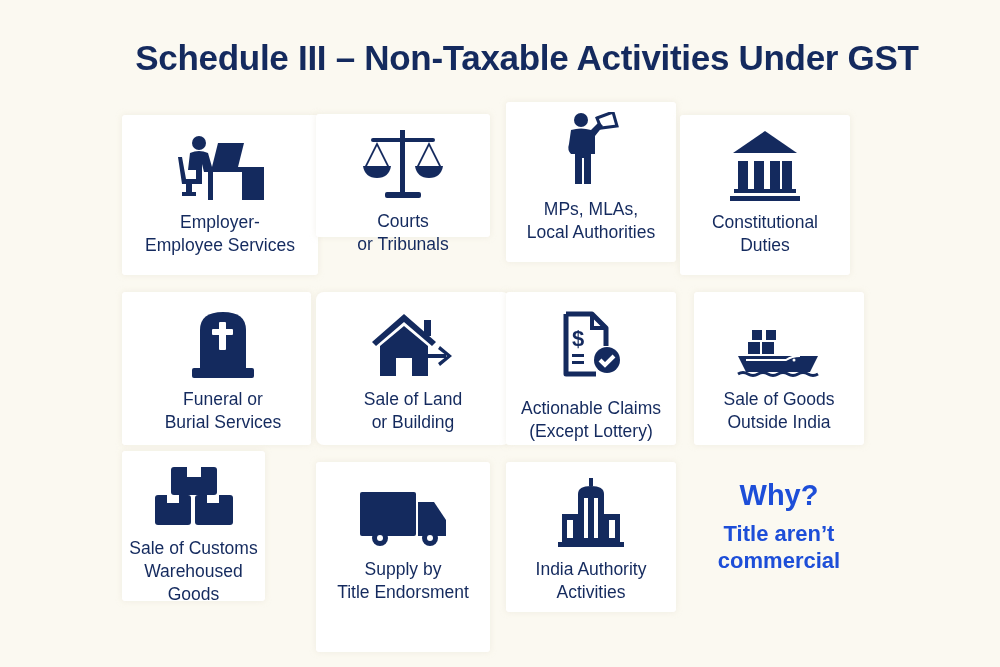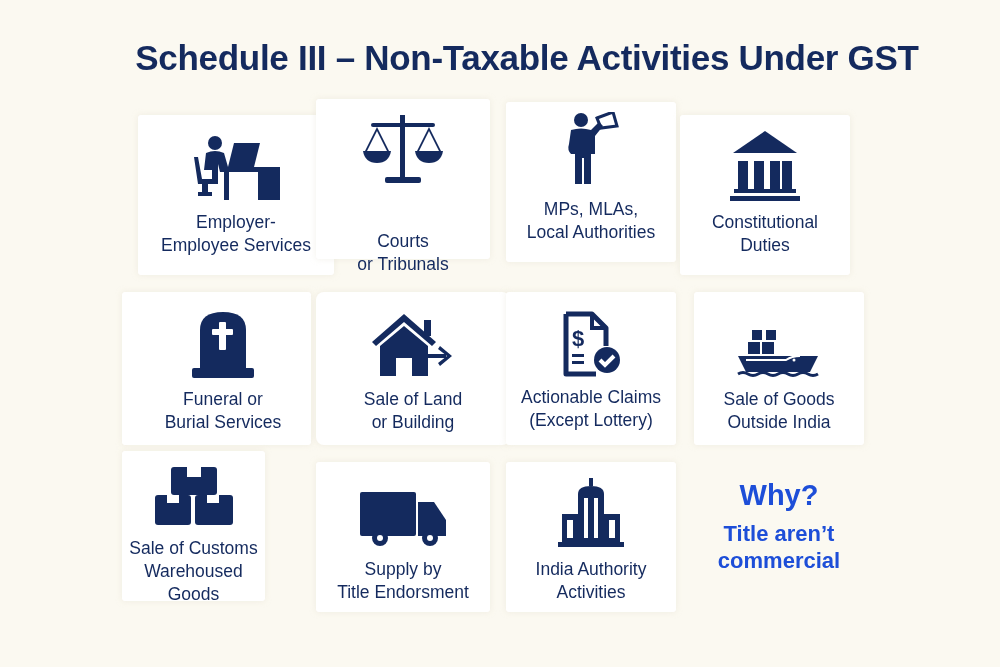--- a/index.html
+++ b/index.html
@@ -11,37 +11,37 @@
   .card .label{margin-top:10px;text-align:center;font-size:17.5px;line-height:23px;color:#142a5e;white-space:pre-line;}
   .why{position:absolute;left:694px;top:478px;width:170px;text-align:center;color:#1d4ed8;}
   .why .q{font-size:29px;font-weight:bold;line-height:34px;}
   .why .a{font-size:22px;font-weight:bold;line-height:27px;margin-top:8px;white-space:pre-line;}
 </style>
 </head>
 <body>
 
 <div class="title">Schedule III – Non-Taxable Activities Under GST</div>
 
-<div class="card" style="left:122px;top:115px;width:196px;height:160px;margin-left:16px;">
+<div class="card" style="left:122px;top:115px;width:196px;height:160px;">
   <div class="icon">
     <svg width="96" height="66" viewBox="0 0 96 66" fill="#142a5e">
       <circle cx="27" cy="8" r="7"></circle>
       <path d="M18 18 q9 -4 18 0 l4 14 h10 v5 h-18 l-2 -8 v20 h-6 v-14 h-8 z"></path>
       <path d="M6 22 h4 l4 22 h16 v5 h-10 v8 h4 v4 h-14 v-4 h4 v-8 h-4 z"></path>
       <path d="M46 8 h26 l-6 24 h-26 z"></path>
       <rect x="34" y="32" width="58" height="5"></rect>
       <rect x="70" y="37" width="22" height="28"></rect>
       <rect x="36" y="37" width="5" height="28"></rect>
     </svg>
   </div>
   <div class="label">Employer-
 Employee Services</div>
 </div>
 
-<div class="card" style="left:316px;top:99px;width:174px;height:160px;gap:35px;">
+<div class="card" style="left:316px;top:114px;width:174px;height:123px;">
   <div class="icon">
     <svg width="84" height="72" viewBox="0 0 84 72" fill="#142a5e">
       <rect x="39" y="2" width="5" height="62"></rect>
       <rect x="10" y="10" width="64" height="4" rx="2"></rect>
       <path d="M16 14 l-12 24 h2 l10 -20 l10 20 h2 z"></path>
       <path d="M2 38 h28 q-2 12 -14 12 q-12 0 -14 -12z"></path>
       <path d="M68 14 l-12 24 h2 l10 -20 l10 20 h2 z"></path>
       <path d="M54 38 h28 q-2 12 -14 12 q-12 0 -14 -12z"></path>
       <rect x="24" y="64" width="36" height="6" rx="2"></rect>
     </svg>
@@ -110,21 +110,21 @@
     <svg width="62" height="68" viewBox="0 0 62 68" fill="none" stroke="#142a5e">
       <path d="M6 4 h26 l14 14 v18 M6 4 v60 h30" stroke-width="5" stroke-linejoin="round"></path>
       <path d="M32 4 v14 h14" stroke-width="4"></path>
       <text x="12" y="36" font-size="22" font-weight="bold" fill="#142a5e" stroke="none" font-family="Liberation Sans, sans-serif">$</text>
       <rect x="12" y="44" width="12" height="3" fill="#142a5e" stroke="none"></rect>
       <rect x="12" y="51" width="12" height="3" fill="#142a5e" stroke="none"></rect>
       <circle cx="47" cy="50" r="13" fill="#142a5e" stroke="none"></circle>
       <path d="M40 50 l5 5 l9 -9" stroke="#ffffff" stroke-width="4"></path>
     </svg>
   </div>
-  <div class="label" style="margin-top:8px;">Actionable Claims
+  <div class="label" style="margin-top:19px;">Actionable Claims
 (Except Lottery)</div>
 </div>
 
 <div class="card" style="left:694px;top:292px;width:170px;height:153px;">
   <div class="icon">
     <svg width="86" height="50" viewBox="0 0 86 50" fill="#142a5e">
       <rect x="16" y="2" width="10" height="10"></rect>
       <rect x="30" y="2" width="10" height="10"></rect>
       <rect x="12" y="14" width="12" height="12"></rect>
       <rect x="26" y="14" width="12" height="12"></rect>
@@ -146,21 +146,21 @@
       <rect x="2" y="30" width="36" height="30" rx="3"></rect>
       <rect x="14" y="30" width="12" height="8" fill="#ffffff"></rect>
       <rect x="42" y="30" width="38" height="30" rx="3"></rect>
       <rect x="54" y="30" width="12" height="8" fill="#ffffff"></rect>
     </svg>
   </div>
   <div class="label">Sale of Customs
 Warehoused Goods</div>
 </div>
 
-<div class="card" style="left:316px;top:462px;width:174px;height:150px;">
+<div class="card" style="left:316px;top:462px;width:174px;height:190px;">
   <div class="icon">
     <svg width="90" height="58" viewBox="0 0 90 58" fill="#142a5e">
       <rect x="2" y="2" width="56" height="44" rx="2"></rect>
       <path d="M60 12 h16 l12 18 v16 h-28 z"></path>
       <circle cx="22" cy="48" r="8"></circle>
         <circle cx="22" cy="48" r="3" fill="#ffffff"></circle>
       <circle cx="72" cy="48" r="8"></circle>
         <circle cx="72" cy="48" r="3" fill="#ffffff"></circle>
     </svg>
   </div>

